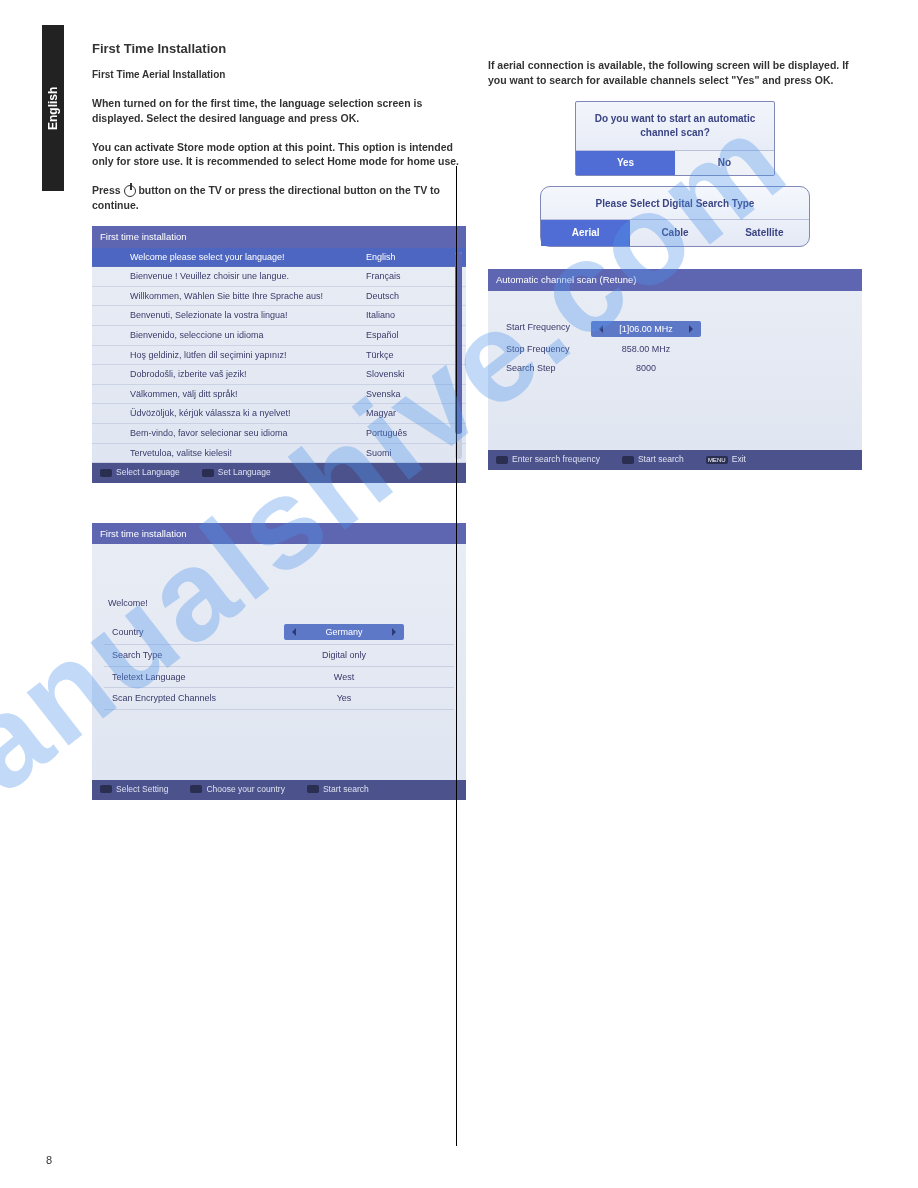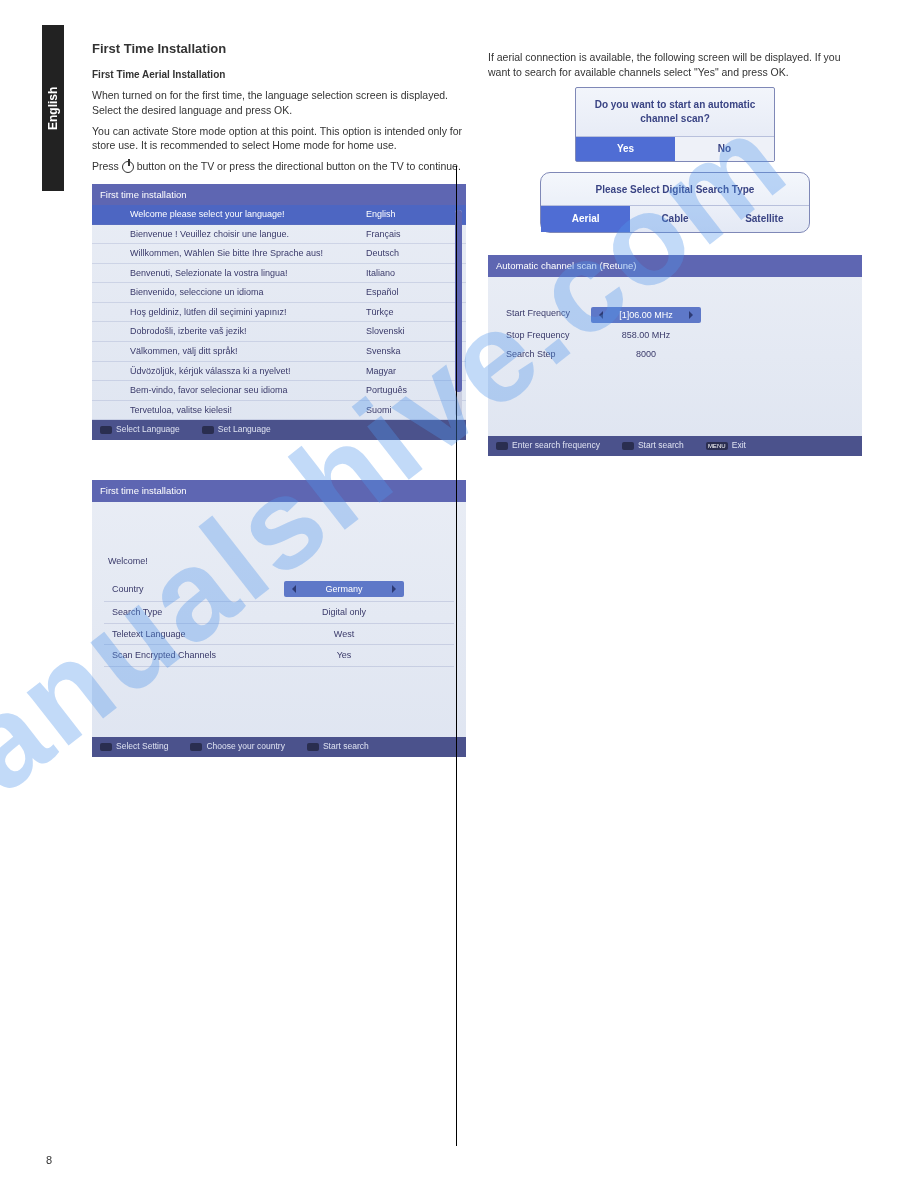--- a/index.html
+++ b/index.html
@@ -27,21 +27,21 @@
     align-items: center;
     justify-content: center;
     font-size: 12px;
     font-weight: bold;
   }
   .content { position: absolute; left: 92px; top: 30px; width: 770px; }
   .sub-heading { font-size: 13px; font-weight: bold; margin: 10px 0 6px; }
   .cols { display: flex; gap: 22px; }
   .col { width: 375px; font-size: 10.5px; }
   .divider { position: absolute; left: 456px; top: 166px; width: 1px; height: 980px; background: #000; }
-  p { margin: 6px 0; }
+  p { margin: 14px 0; font-weight: bold; }
   .power-icon { display: inline-block; width: 12px; height: 12px; border: 1.5px solid #333; border-radius: 50%; position: relative; vertical-align: middle; }
   .power-icon::after { content: ""; position: absolute; left: 5px; top: -3px; width: 2px; height: 7px; background: #333; }
   
   .osd-panel {
     background: linear-gradient(#e9edf5, #dfe5f1);
     border: 0;
     margin: 10px 0 14px;
     position: relative;
     font-size: 9px;
     color: #3a3a6a;

